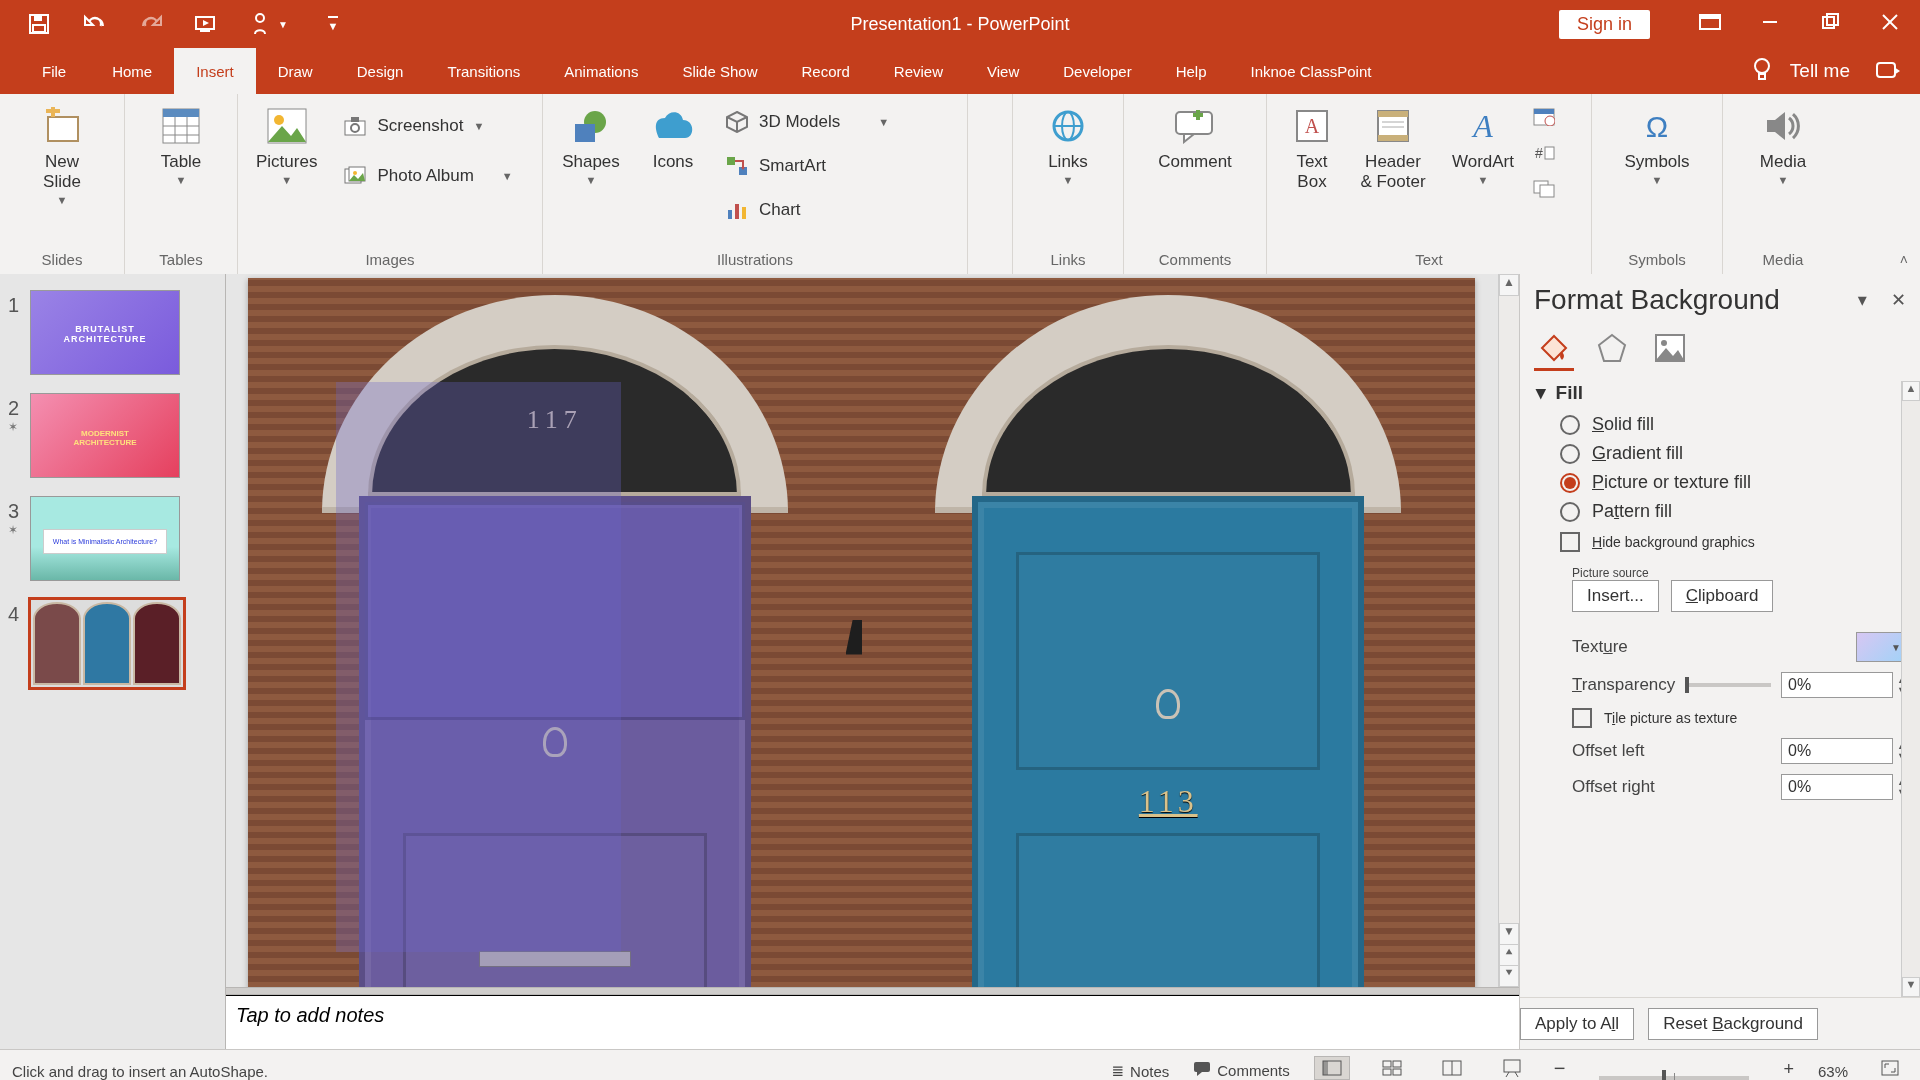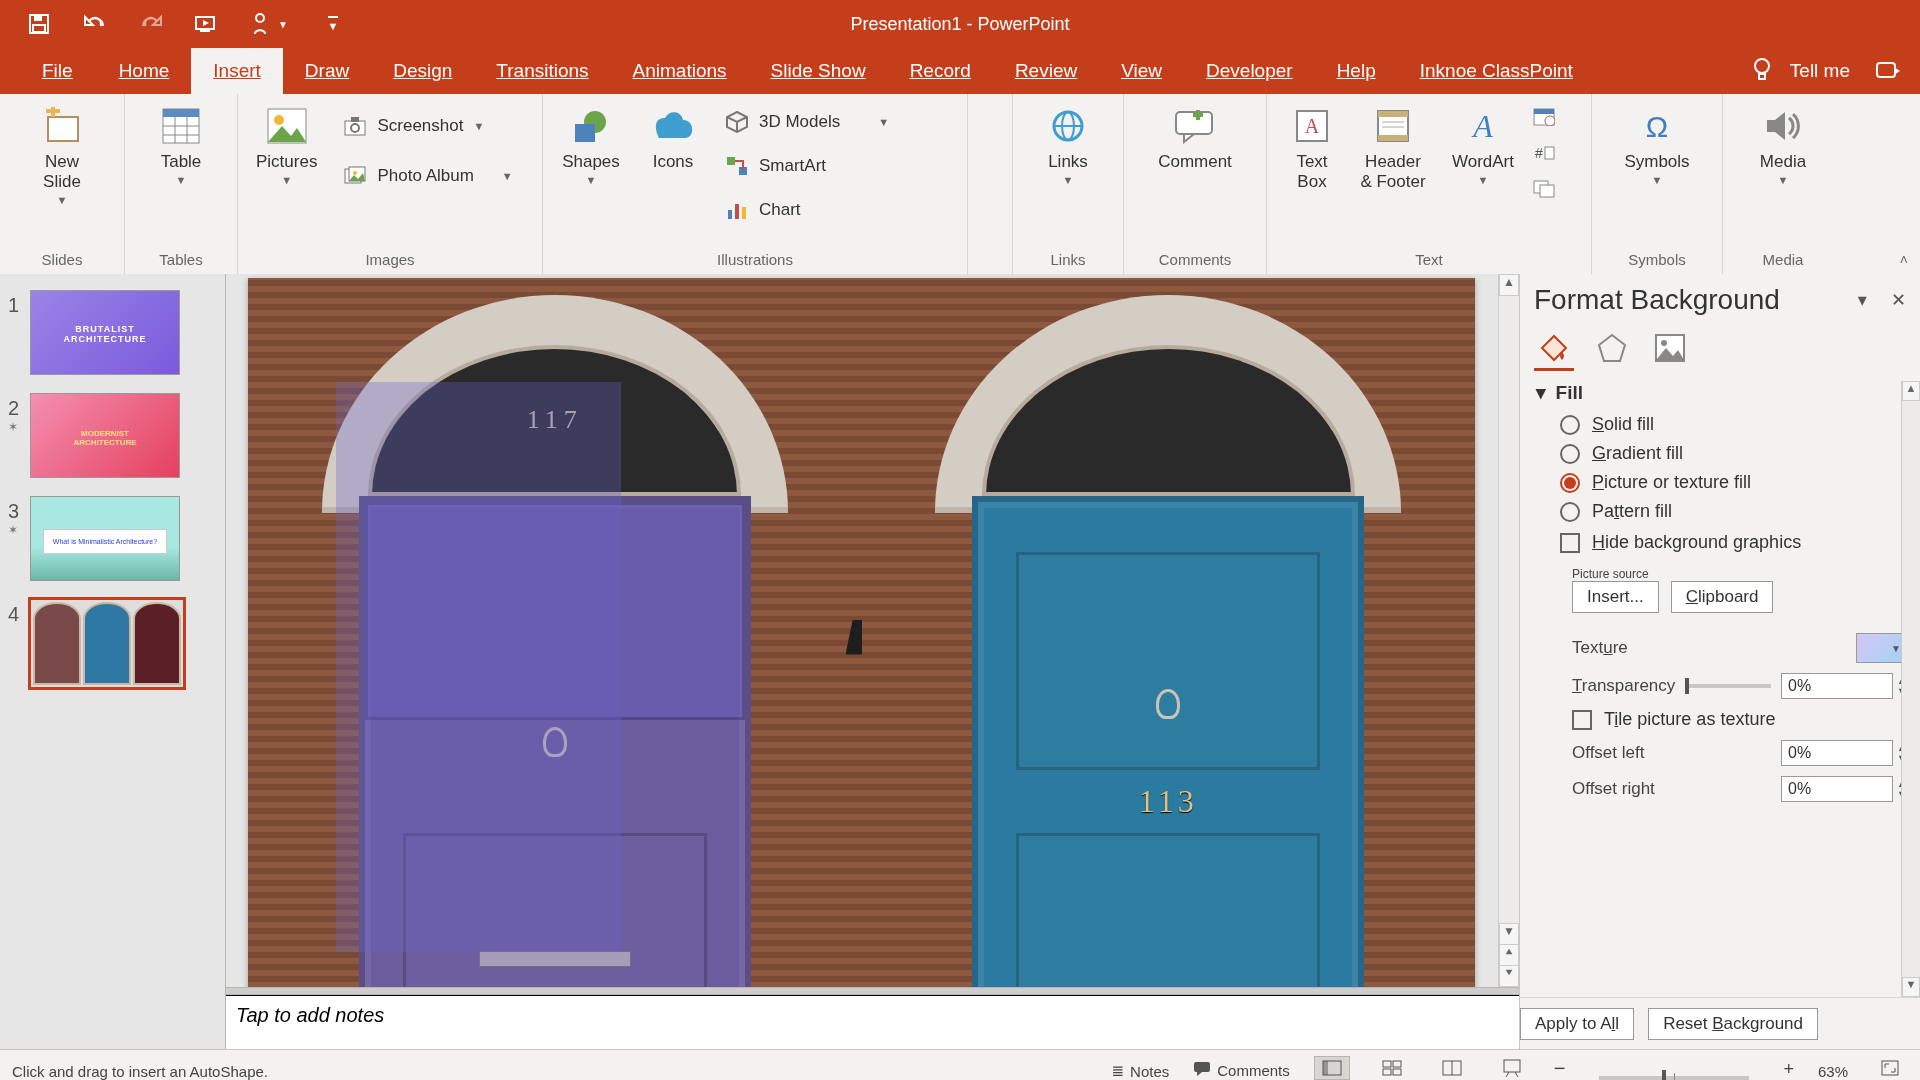--- a/index.html
+++ b/index.html
@@ -54,22 +54,21 @@
     height:46px;
     display:flex;
     align-items:stretch;
     color:#fff;
     padding-left:18px;
     position:relative;
   }
   .ribbon-tab {
     padding:0 22px;
     display:flex;align-items:center;
-    font-size:19px;
-    text-decoration:underline;
+    font-size:15px;
   }
   .ribbon-tab.file { padding:0 24px; }
   .ribbon-tab.active {
     background:#F3F2F1;
     color:#C43E1C;
   }
   .ribbon-tabs .tellme {
     position:absolute; right:70px; top:0; bottom:0;
     display:flex;align-items:center;gap:18px;font-size:19px;color:#fff;
   }
@@ -214,21 +213,21 @@
   }
   .door.blue{background:#2b7aa0;}
   .door.maroon{background:#4a1c24;}
   .door-panels::before,.door-panels::after{
     content:"";position:absolute;left:10%;right:10%;border:3px solid rgba(0,0,0,0.2);background:rgba(255,255,255,0.02);
   }
   .door-panels::before{top:8%;height:34%;}
   .door-panels::after{bottom:6%;height:40%;}
   .door .number{
     position:absolute;left:50%;transform:translateX(-50%);top:45%;
-    color:#d9c28b;font-family:serif;font-size:32px;letter-spacing:4px;text-shadow:0 1px 1px #000;
+    color:#d9c28b;font-family:serif;font-size:32px;letter-spacing:4px;text-shadow:0 1px 1px #000;text-decoration:underline;
   }
   .door.maroon .window{
     position:absolute;left:14%;right:14%;top:6%;height:52%;
     background:linear-gradient(90deg,#d8d4c8 0 10%,#e6e3d8 10% 20%,#d8d4c8 20% 30%,#e6e3d8 30% 40%,#d8d4c8 40% 50%,#e6e3d8 50% 60%,#d8d4c8 60% 70%,#e6e3d8 70% 80%,#d8d4c8 80% 90%,#e6e3d8 90% 100%);
     border:6px solid #3a161c;
   }
   .knocker{
     position:absolute;left:50%;top:36%;transform:translateX(-50%);
     width:18px;height:24px;border:3px solid #c9c2b6;border-radius:50% 50% 40% 40%;
   }
@@ -287,21 +286,21 @@
   .vscroll2 .arrow{height:18px;text-align:center;font-size:11px;color:#666;border:1px solid #ccc;background:#F5F5F5;}
   .vscroll2 .space{flex:1;}
   .fill-header{
     display:flex;align-items:center;gap:10px;font-size:19px;font-weight:600;color:#333;
     margin-left:-24px;margin-bottom:10px;
   }
   .radio-row{display:flex;align-items:center;gap:12px;margin:8px 0;font-size:18px;color:#333;}
   .radio{width:16px;height:16px;border:2px solid #666;border-radius:50%;position:relative;flex-shrink:0;}
   .radio.checked{border-color:#C43E1C;}
   .radio.checked::after{content:"";position:absolute;left:2px;top:2px;right:2px;bottom:2px;background:#C43E1C;border-radius:50%;}
-  .checkbox-row{display:flex;align-items:center;gap:12px;margin:10px 0;font-size:18px;color:#333;}
+  .checkbox-row{display:flex;align-items:center;gap:12px;margin:10px 0;font-size:14px;color:#333;}
   .checkbox{width:16px;height:16px;border:2px solid #666;flex-shrink:0;}
   .sub{margin-left:12px;margin-top:14px;}
   .sub-label{font-size:12px;color:#444;}
   .btnrow{display:flex;gap:12px;}
   .pp-btn{border:1px solid #999;background:#fff;padding:5px 14px;font-size:17px;color:#333;}
   .field-row{display:flex;align-items:center;justify-content:space-between;margin:10px 0;gap:10px;}
   .field-row .lbl{font-size:17px;color:#444;}
   .field-row .inp{width:86px;border:1px solid #999;background:#fff;font-size:16px;color:#333;padding:3px 18px 3px 6px;position:relative;}
   .spinner{display:inline-flex;flex-direction:column;margin-left:4px;font-size:9px;color:#555;}
   .swatch{width:48px;height:28px;border:1px solid #999;background:linear-gradient(135deg,#d7c7f3,#a2d2f7);position:relative;}
@@ -360,20 +359,46 @@
           <circle cx="8" cy="5" r="4" fill="none" stroke="#fff" stroke-width="2"></circle>
           <path d="M3 21c0-5 10-5 10 0" fill="none" stroke="#fff" stroke-width="2"></path>
         </svg>
       <span style="color:#fff;font-size:10px;margin-left:6px;">▼</span>
     </div>
     <div class="qat-btn">
       <span style="color:#fff;font-size:11px;border-top:2px solid #fff;padding-top:2px;">▼</span>
     </div>
   </div>
   <div class="title-center">Presentation1  -  PowerPoint</div>
+  <div class="right">
+    <div class="signin-btn">Sign in</div>
+    <div class="win-btn">
+      <svg width="22" height="16" viewBox="0 0 22 16">
+          <rect x="1" y="1" width="20" height="14" fill="none" stroke="#fff" stroke-width="2"></rect>
+          <rect x="1" y="1" width="20" height="4" fill="#fff"></rect>
+        </svg>
+    </div>
+    <div class="win-btn">
+      <svg width="18" height="18" viewBox="0 0 18 18">
+          <line x1="2" y1="9" x2="16" y2="9" stroke="#fff" stroke-width="2"></line>
+        </svg>
+    </div>
+    <div class="win-btn">
+      <svg width="18" height="18" viewBox="0 0 18 18">
+          <rect x="2" y="4" width="11" height="11" fill="none" stroke="#fff" stroke-width="2"></rect>
+          <rect x="6" y="1" width="11" height="11" fill="none" stroke="#fff" stroke-width="2"></rect>
+        </svg>
+    </div>
+    <div class="win-btn">
+      <svg width="18" height="18" viewBox="0 0 18 18">
+          <line x1="2" y1="2" x2="16" y2="16" stroke="#fff" stroke-width="2"></line>
+          <line x1="16" y1="2" x2="2" y2="16" stroke="#fff" stroke-width="2"></line>
+        </svg>
+    </div>
+  </div>
 </div>
 
 <div class="ribbon-tabs">
   <div class="ribbon-tab file">File</div>
   <div class="ribbon-tab">Home</div>
   <div class="ribbon-tab active">Insert</div>
   <div class="ribbon-tab">Draw</div>
   <div class="ribbon-tab">Design</div>
   <div class="ribbon-tab">Transitions</div>
   <div class="ribbon-tab">Animations</div>

